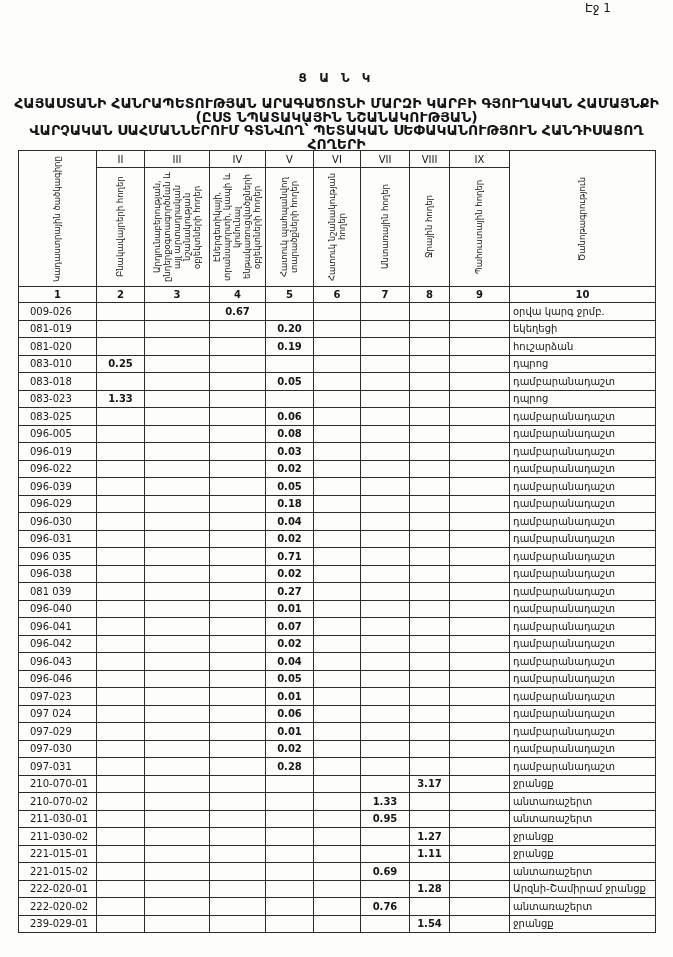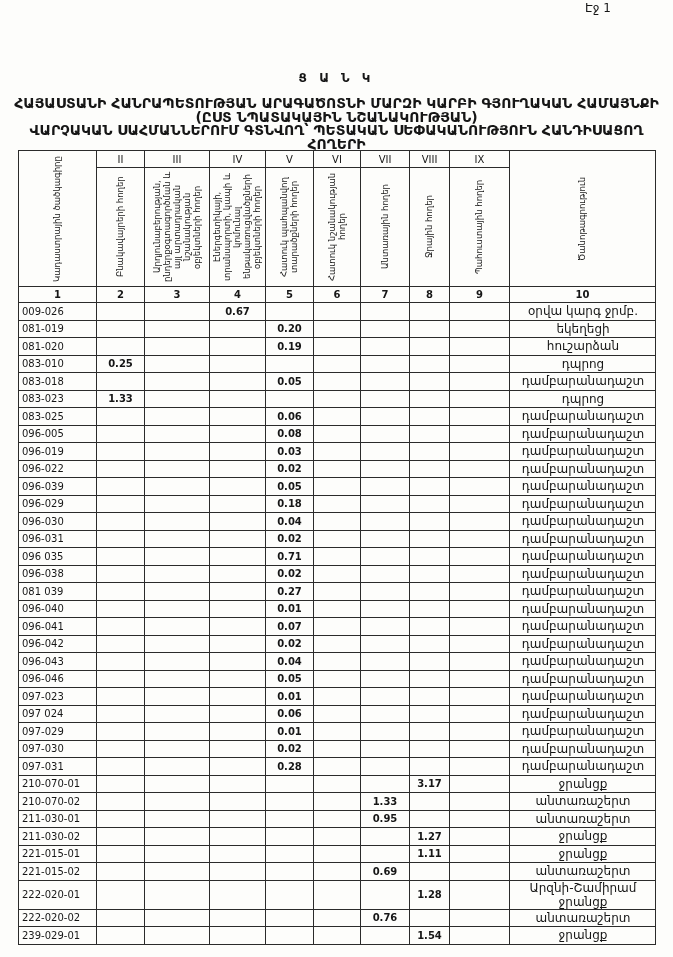--- a/index.html
+++ b/index.html
@@ -48,23 +48,23 @@
     writing-mode:vertical-rl;
     transform:rotate(180deg);
     margin:0 auto;
     font-size:8.5px;
     line-height:1.18;
     height:112px;
     text-align:center;
   }
   .vtext.tall{height:128px;}
   tbody td{height:16.5px;}
-  tbody td.code{text-align:left;padding-left:3px;font-size:10px;}
+  tbody td.code{text-align:left;padding-left:11px;font-size:10px;}
   tbody td.val{text-align:center;font-weight:bold;font-size:10px;}
-  tbody td.note{text-align:center;padding-left:3px;font-size:12px;}
+  tbody td.note{text-align:left;padding-left:3px;font-size:10px;}
 </style>
 </head>
 <body>
 
 <div class="page">
 
   <div class="page-num">Էջ 1</div>
 
 
   <div class="doc-title">

